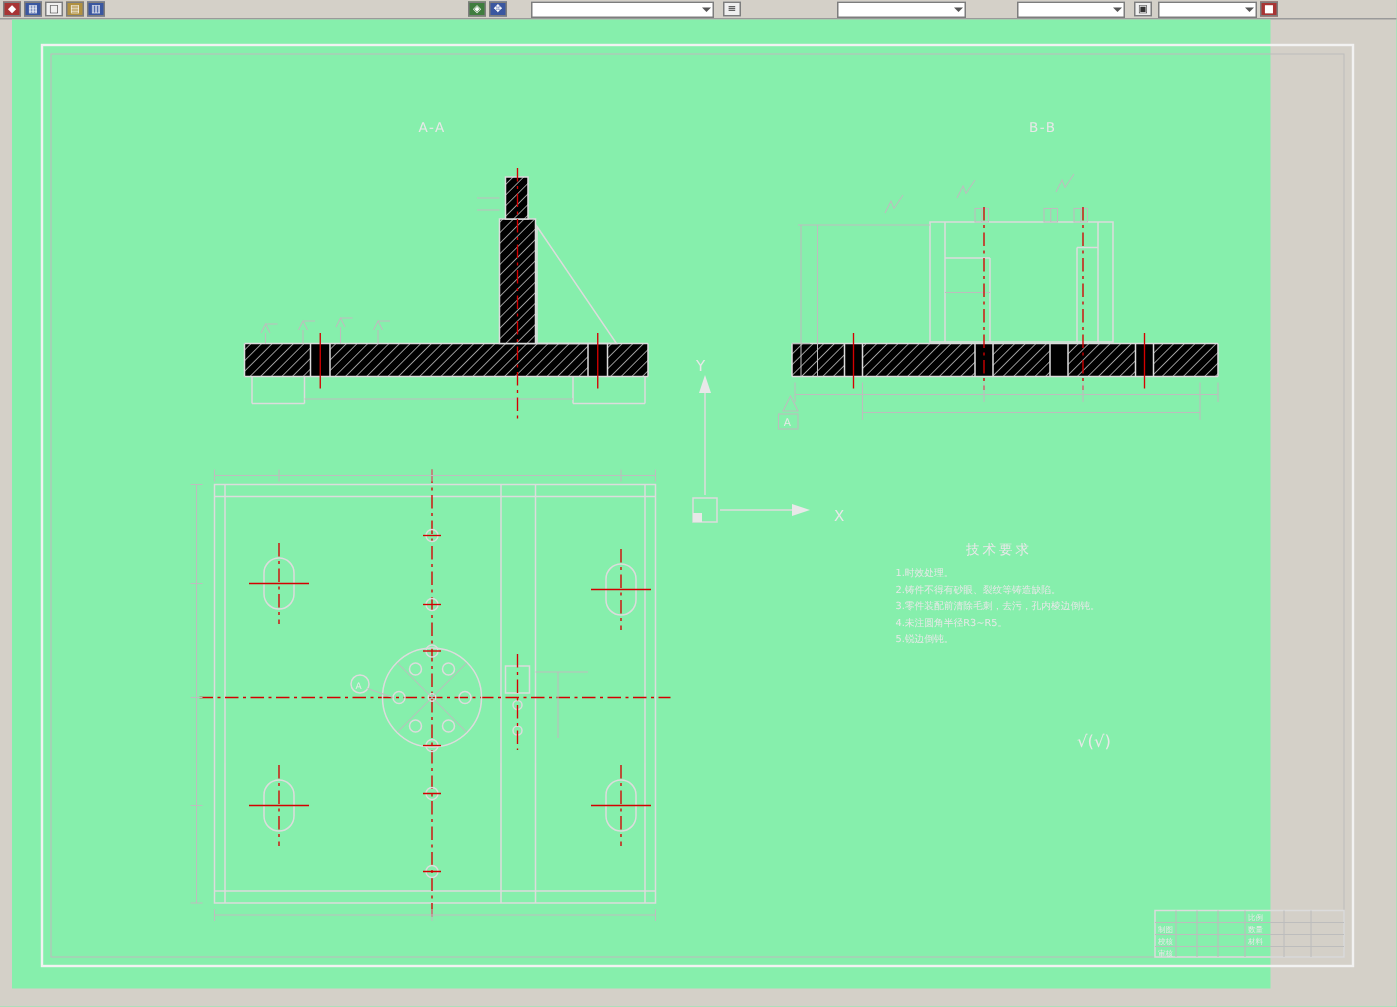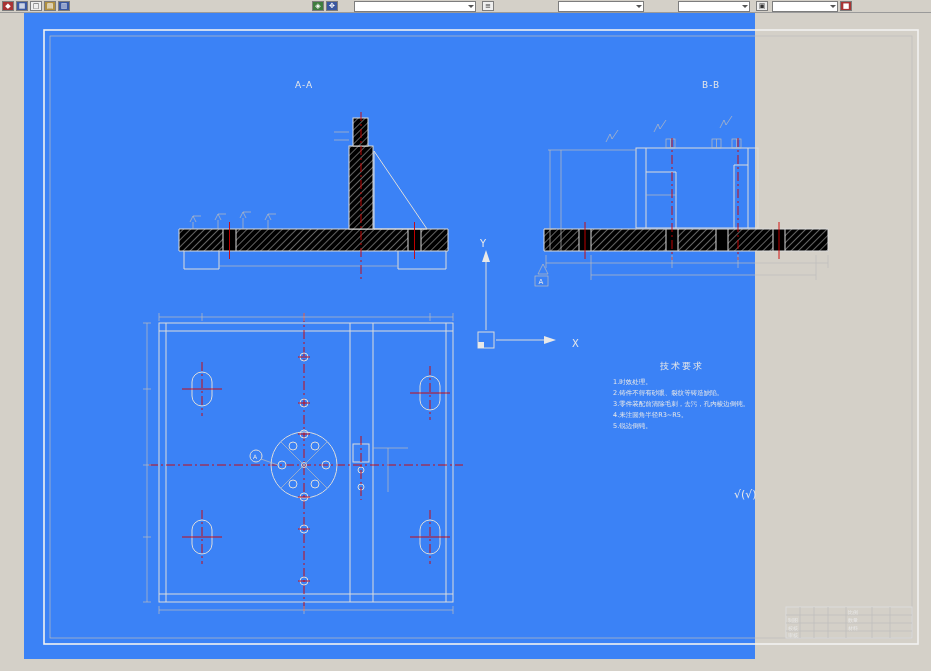--- a/index.html
+++ b/index.html
@@ -29,21 +29,21 @@
     font-size:7px;line-height:9px;color:#222;position:relative;flex:0 0 auto;
     padding:0 10px 0 2px;overflow:hidden;
   }
   .tb-combo::after{
     content:"";position:absolute;right:1px;top:3px;
     border:3px solid transparent;border-top-color:#555;
   }
   .sp{flex:0 0 auto;}
   
   .canvas{
-    position:absolute;left:24px;top:13px;width:731px;height:646px;background:#3b82f6;
+    position:absolute;left:8px;top:13px;width:839px;height:646px;background:#86efac;
   }
   .canvas svg{position:absolute;left:0;top:0;}
   .w  {stroke:#dcdcdc;stroke-width:1;fill:none;}
   .wf {stroke:#f2f2f2;stroke-width:1.6;fill:none;}
   .wt {stroke:#bdbdbd;stroke-width:0.7;fill:none;}
   .r  {stroke:#d40000;stroke-width:0.9;fill:none;stroke-dasharray:9 3 2 3;}
   .rs {stroke:#d40000;stroke-width:0.9;fill:none;}
   .blk{fill:#000;stroke:none;}
   .wfill{fill:#e8e8e8;stroke:none;}
   .txt{fill:#e8e8e8;}

